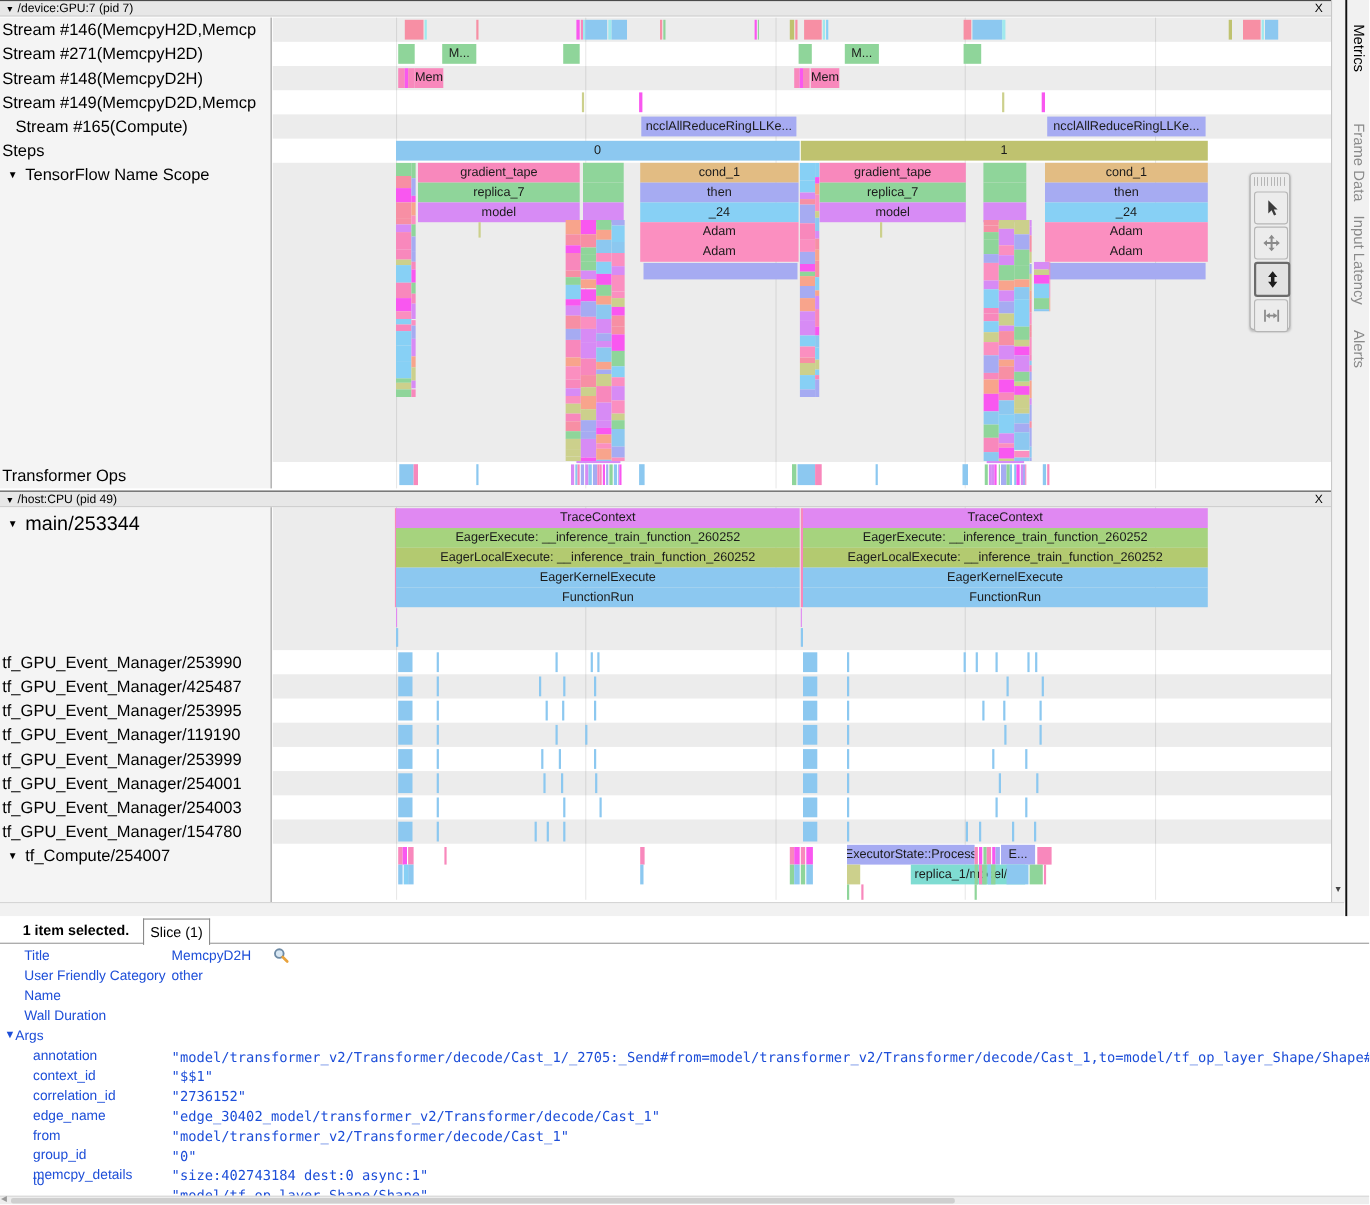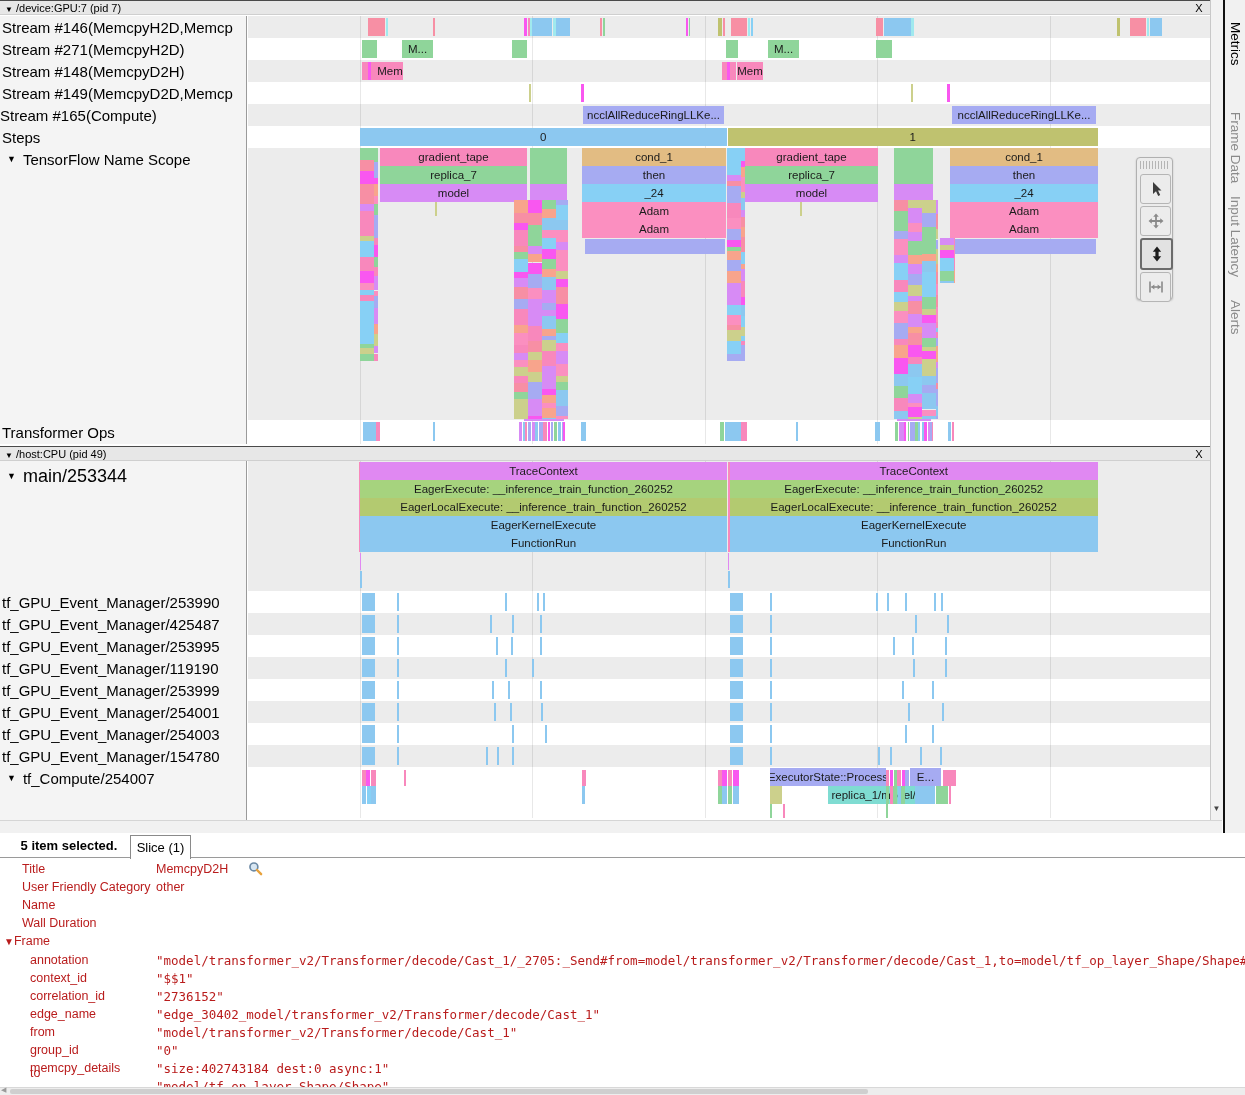--- a/index.html
+++ b/index.html
@@ -17,21 +17,21 @@
   .rowlabel{position:absolute;left:0;width:246px;overflow:hidden;white-space:nowrap;
             display:flex;align-items:center;font-size:15px;color:#000;}
   .rowlabel .arr{font-size:9px;margin:0 7px 0 7px;}
   .bar{position:absolute;display:flex;align-items:center;justify-content:center;
        font-size:11.5px;color:#1b1b1b;overflow:hidden;white-space:nowrap;box-sizing:border-box;}
   .vtab{position:absolute;left:1228px;writing-mode:vertical-rl;font-size:13.5px;color:#8a8a8a;}
   .vtab.active{color:#000;}
   .toolbtn{position:absolute;left:1140px;width:29px;height:28px;background:#ececec;
            border:1px solid #b5b5b5;border-radius:3px;display:flex;align-items:center;justify-content:center;}
   .toolbtn.sel{border:2px solid #6b6b6b;background:#e2e2e2;}
-  .dfield{position:absolute;height:18px;font-size:12.5px;display:flex;align-items:center;color:#b91c1c;}
+  .dfield{position:absolute;height:18px;font-size:12.5px;display:flex;align-items:center;color:#1d4ed8;}
   .dmono{font-family:"DejaVu Sans Mono",monospace;font-size:12.5px;white-space:nowrap;overflow:hidden;}
   .tab{position:absolute;box-sizing:border-box;font-size:13px;display:flex;align-items:center;justify-content:center;}
 </style>
 </head>
 <body>
 
 <div id="page">
 
   <div id="stripes" class="abs">
       <div class="stripe" style="left: 248px; top: 16px; width: 962px; height: 22px;"></div>
@@ -65,21 +65,21 @@
       </div>
       <div class="rowlabel" style="left: 0px; top: 38px; width: 246px; height: 22px; padding-left: 2px;">
         <span>Stream #271(MemcpyH2D)</span>
       </div>
       <div class="rowlabel" style="left: 0px; top: 60px; width: 246px; height: 22px; padding-left: 2px;">
         <span>Stream #148(MemcpyD2H)</span>
       </div>
       <div class="rowlabel" style="left: 0px; top: 82px; width: 246px; height: 22px; padding-left: 2px;">
         <span>Stream #149(MemcpyD2D,Memcp</span>
       </div>
-      <div class="rowlabel" style="left: 0px; top: 104px; width: 246px; height: 22px; padding-left: 0;">
+      <div class="rowlabel" style="left: 0px; top: 104px; width: 246px; height: 22px; padding-left: 14px;">
         <span>Stream #165(Compute)</span>
       </div>
       <div class="rowlabel" style="left: 0px; top: 126px; width: 246px; height: 22px; padding-left: 2px;">
         <span>Steps</span>
       </div>
       <div class="rowlabel" style="left: 0px; top: 148px; width: 246px; height: 22px;">
         <span class="arr">▼</span>
         <span>TensorFlow Name Scope</span>
       </div>
       <div class="rowlabel" style="left: 0px; top: 420px; width: 246px; height: 24px; padding-left: 2px;">
@@ -702,40 +702,40 @@
           <line x1="14" y1="2.5" x2="14" y2="13.5"></line>
           <line x1="3.5" y1="8" x2="12.5" y2="8"></line>
         </g>
       <polygon points="3,8 6.4,5.4 6.4,10.6" fill="#8a8a8a"></polygon>
         <polygon points="13,8 9.6,5.4 9.6,10.6" fill="#8a8a8a"></polygon>
     </svg>
   </div>
 
   <div class="abs" style="left:0;top:833px;width:1245px;height:262px;background:#fff;"></div>
   <div class="abs" style="left:0;top:857px;width:1245px;height:1px;background:#9a9a9a;"></div>
-  <div class="tab" style="left:14px;top:834px;width:110px;height:23px;font-weight:bold;">5 item selected.</div>
+  <div class="tab" style="left:14px;top:834px;width:110px;height:23px;font-weight:bold;">1 item selected.</div>
   <div class="tab" style="left:130px;top:835px;width:61px;height:24px;border:1px solid #8a8a8a;border-bottom:none;background:#fff;z-index:3;">Slice (1)</div>
 
   <div class="dfield" style="left:22px;top:860px;">Title</div>
   <div class="dfield" style="left:156px;top:860px;">MemcpyD2H</div>
   <div class="abs" style="left:248px;top:861px;">
     <svg width="15" height="15" viewBox="0 0 16 16">
         <circle cx="6.3" cy="6.3" r="4.2" fill="#d8e7f3" stroke="#6d8aa5" stroke-width="1.8"></circle>
         <line x1="9.6" y1="9.6" x2="14" y2="14" stroke="#e8a23c" stroke-width="2.6" stroke-linecap="round"></line>
       </svg>
   </div>
   <div class="dfield" style="left:22px;top:878px;">User Friendly Category</div>
   <div class="dfield" style="left:156px;top:878px;">other</div>
   <div class="dfield" style="left:22px;top:896px;">Name</div>
   <div class="dfield" style="left:156px;top:896px;"></div>
   <div class="dfield" style="left:22px;top:914px;">Wall Duration</div>
   <div class="dfield" style="left:156px;top:914px;"></div>
   <div class="dfield" style="left:4px;top:932px;">
       <span style="font-size:10px;">▼</span>
-      <span>Frame</span>
+      <span>Args</span>
     </div>
   <div id="argrows" class="abs">
       <div class="dfield" style="left: 30px; top: 951px; width: 120px; height: 18px;">annotation</div>
       <div class="dfield dmono" style="left: 156px; top: 951px; width: 1089px; height: 18px;">"model/transformer_v2/Transformer/decode/Cast_1/_2705:_Send#from=model/transformer_v2/Transformer/decode/Cast_1,to=model/tf_op_layer_Shape/Shape#::#edg</div>
       <div class="dfield" style="left: 30px; top: 969px; width: 120px; height: 18px;">context_id</div>
       <div class="dfield dmono" style="left: 156px; top: 969px; width: 1089px; height: 18px;">"$$1"</div>
       <div class="dfield" style="left: 30px; top: 987px; width: 120px; height: 18px;">correlation_id</div>
       <div class="dfield dmono" style="left: 156px; top: 987px; width: 1089px; height: 18px;">"2736152"</div>
       <div class="dfield" style="left: 30px; top: 1005px; width: 120px; height: 18px;">edge_name</div>
       <div class="dfield dmono" style="left: 156px; top: 1005px; width: 1089px; height: 18px;">"edge_30402_model/transformer_v2/Transformer/decode/Cast_1"</div>

